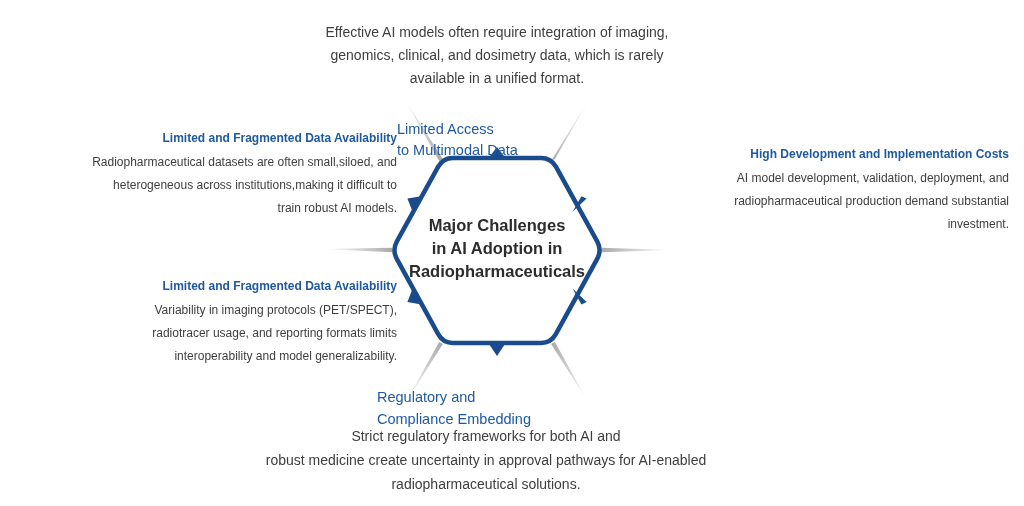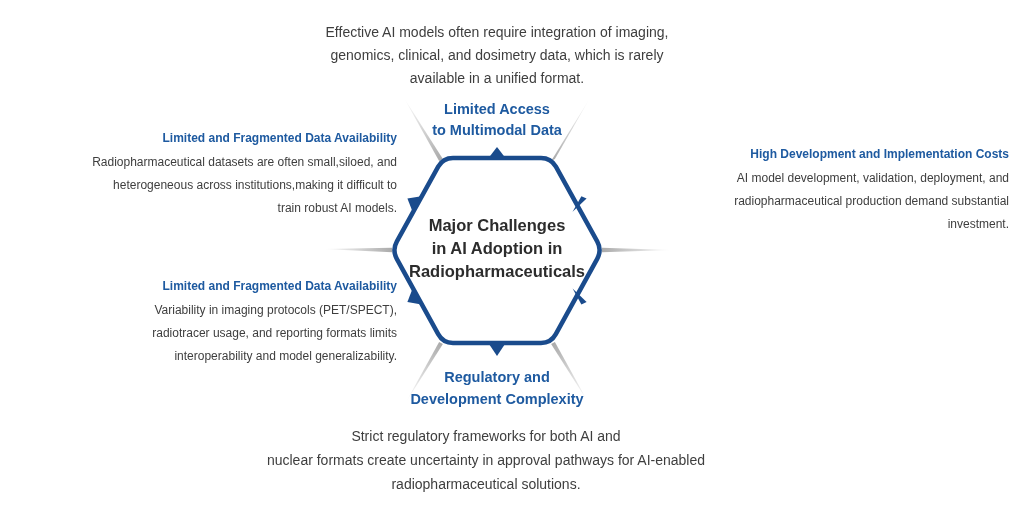--- a/index.html
+++ b/index.html
@@ -9,21 +9,21 @@
     background:var(--background,#ffffff);
     font-family:"Liberation Sans", sans-serif;
     overflow:hidden;
   }
   .layer{position:absolute;left:0;top:0;width:1024px;height:506px;}
   svg .hex{fill:#ffffff;stroke:var(--hexagon-navy,#1a4b8c);stroke-width:4.5;stroke-linejoin:round;}
   svg .arrow{fill:var(--hexagon-navy,#1a4b8c);}
   .note{position:absolute;color:var(--body-text,#3e3e3e);font-size:14px;line-height:23px;text-align:center;}
   .note-top{left:277px;top:21px;width:440px;}
   .note-bottom{left:186px;top:424px;width:600px;line-height:24px;}
-  .spoke-label{position:absolute;color:var(--accent-blue,#1e5aa0);font-weight:bold;font-size:14.5px;text-align:center;}
+  .spoke-label{position:absolute;color:var(--accent-blue,#1e5aa0);font-weight:normal;font-size:14.5px;margin-top:20px;}
   .label-top{left:397px;top:99px;width:200px;line-height:21px;}
   .label-bottom{left:377px;top:366px;width:240px;line-height:22px;}
   .block{position:absolute;font-size:12px;line-height:23px;}
   .block .title{color:var(--accent-blue,#1e5aa0);font-weight:bold;margin-bottom:1px;}
   .block .body{color:var(--body-text,#3e3e3e);}
   .block-top-left{right:627px;top:127px;width:380px;text-align:right;}
   .block-top-right{left:604px;top:143px;width:405px;text-align:right;}
   .block-bottom-left{right:627px;top:275px;width:380px;text-align:right;}
   .block-bottom-right{left:604px;top:275px;width:415px;text-align:left;}
   .center-text{
@@ -122,22 +122,22 @@
     <div class="body">
       <div>Variability in imaging protocols (PET/SPECT),</div>
       <div>radiotracer usage, and reporting formats limits</div>
       <div>interoperability and model generalizability.</div>
     </div>
   </div>
 
 
   <div class="spoke-label label-bottom">
     <div>Regulatory and</div>
-    <div>Development Complexity</div>
+    <div>Compliance Embedding</div>
   </div>
 
   <div class="note note-bottom">
     <div>Strict regulatory frameworks for both AI and</div>
-    <div>nuclear formats create uncertainty in approval pathways for AI-enabled</div>
+    <div>robust medicine create uncertainty in approval pathways for AI-enabled</div>
     <div>radiopharmaceutical solutions.</div>
   </div>
 
 </div>
 
 </body></html>

